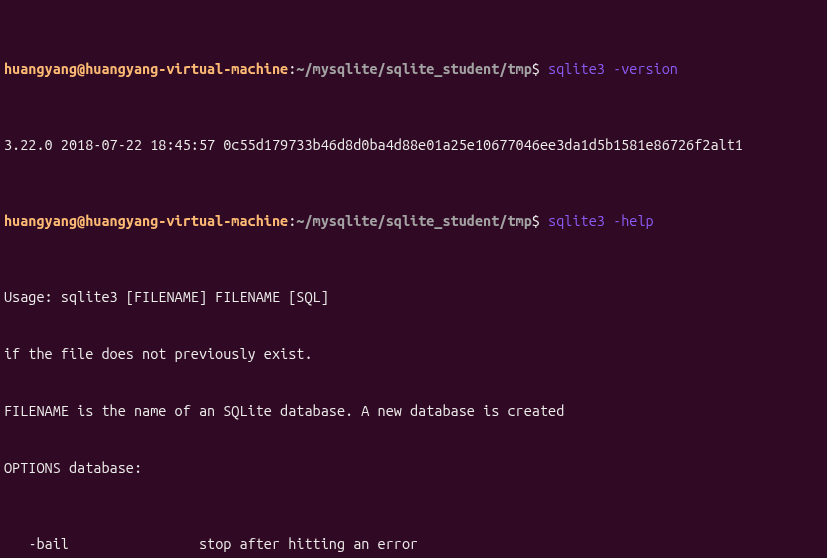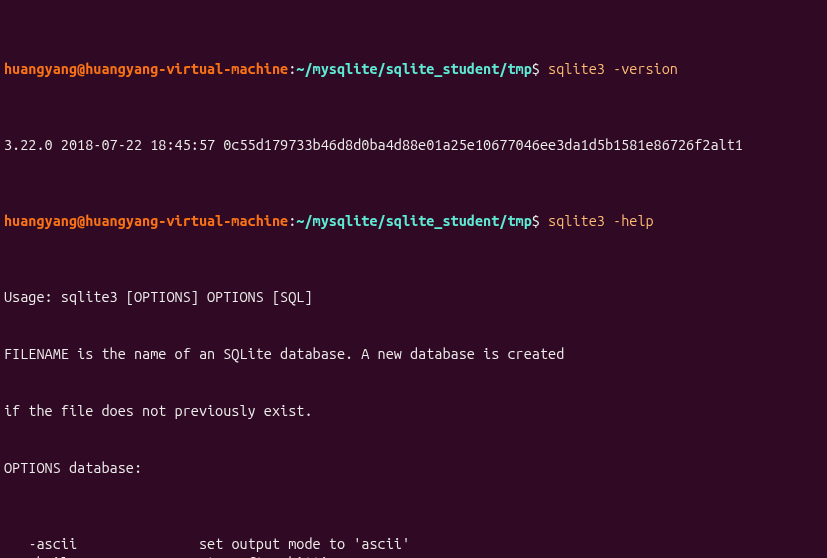--- a/index.html
+++ b/index.html
@@ -12,37 +12,37 @@
     line-height: 19px;
     width: 827px;
     height: 558px;
     overflow: hidden;
   }
   .term {
     padding: 2px 4px;
     white-space: pre;
   }
   .line { white-space: pre; }
-  .user { color: #f97316; font-weight: bold; }
-  .path { color: #5eead4; font-weight: bold; }
-  .cmd  { color: #fdba74; }
+  .user { color: #fdba74; font-weight: bold; }
+  .path { color: #a3a3a3; font-weight: bold; }
+  .cmd  { color: #8b5cf6; }
   .out  { color: #eeeeec; }
   .opt-wrap { white-space: pre; }
 </style>
 </head>
 <body>
 
 <div class="term">
 
   <div class="line"><span class="user">huangyang@huangyang-virtual-machine</span><span class="out">:</span><span class="path">~/mysqlite/sqlite_student/tmp</span><span class="out">$ </span><span class="cmd">sqlite3 -version</span></div>
 
   <div class="line out">3.22.0 2018-07-22 18:45:57 0c55d179733b46d8d0ba4d88e01a25e10677046ee3da1d5b1581e86726f2alt1</div>
 
   <div class="line"><span class="user">huangyang@huangyang-virtual-machine</span><span class="out">:</span><span class="path">~/mysqlite/sqlite_student/tmp</span><span class="out">$ </span><span class="cmd">sqlite3 -help</span></div>
 
-  <div class="line out">Usage: sqlite3 [OPTIONS] OPTIONS [SQL]</div>
+  <div class="line out">Usage: sqlite3 [FILENAME] FILENAME [SQL]</div>
+  <div class="line out">if the file does not previously exist.</div>
   <div class="line out">FILENAME is the name of an SQLite database. A new database is created</div>
-  <div class="line out">if the file does not previously exist.</div>
   <div class="line out">OPTIONS database:</div>
 
-  <div id="options-container"><div class="line out opt-wrap">   <span>-ascii</span>               <span>set output mode to 'ascii'</span></div><div class="line out opt-wrap">   <span>-bail</span>                <span>stop after hitting an error</span></div></div>
+  <div id="options-container"><div class="line out opt-wrap">   <span>-bail</span>                <span>stop after hitting an error</span></div></div>
 
 </div>
 
 </body></html>

